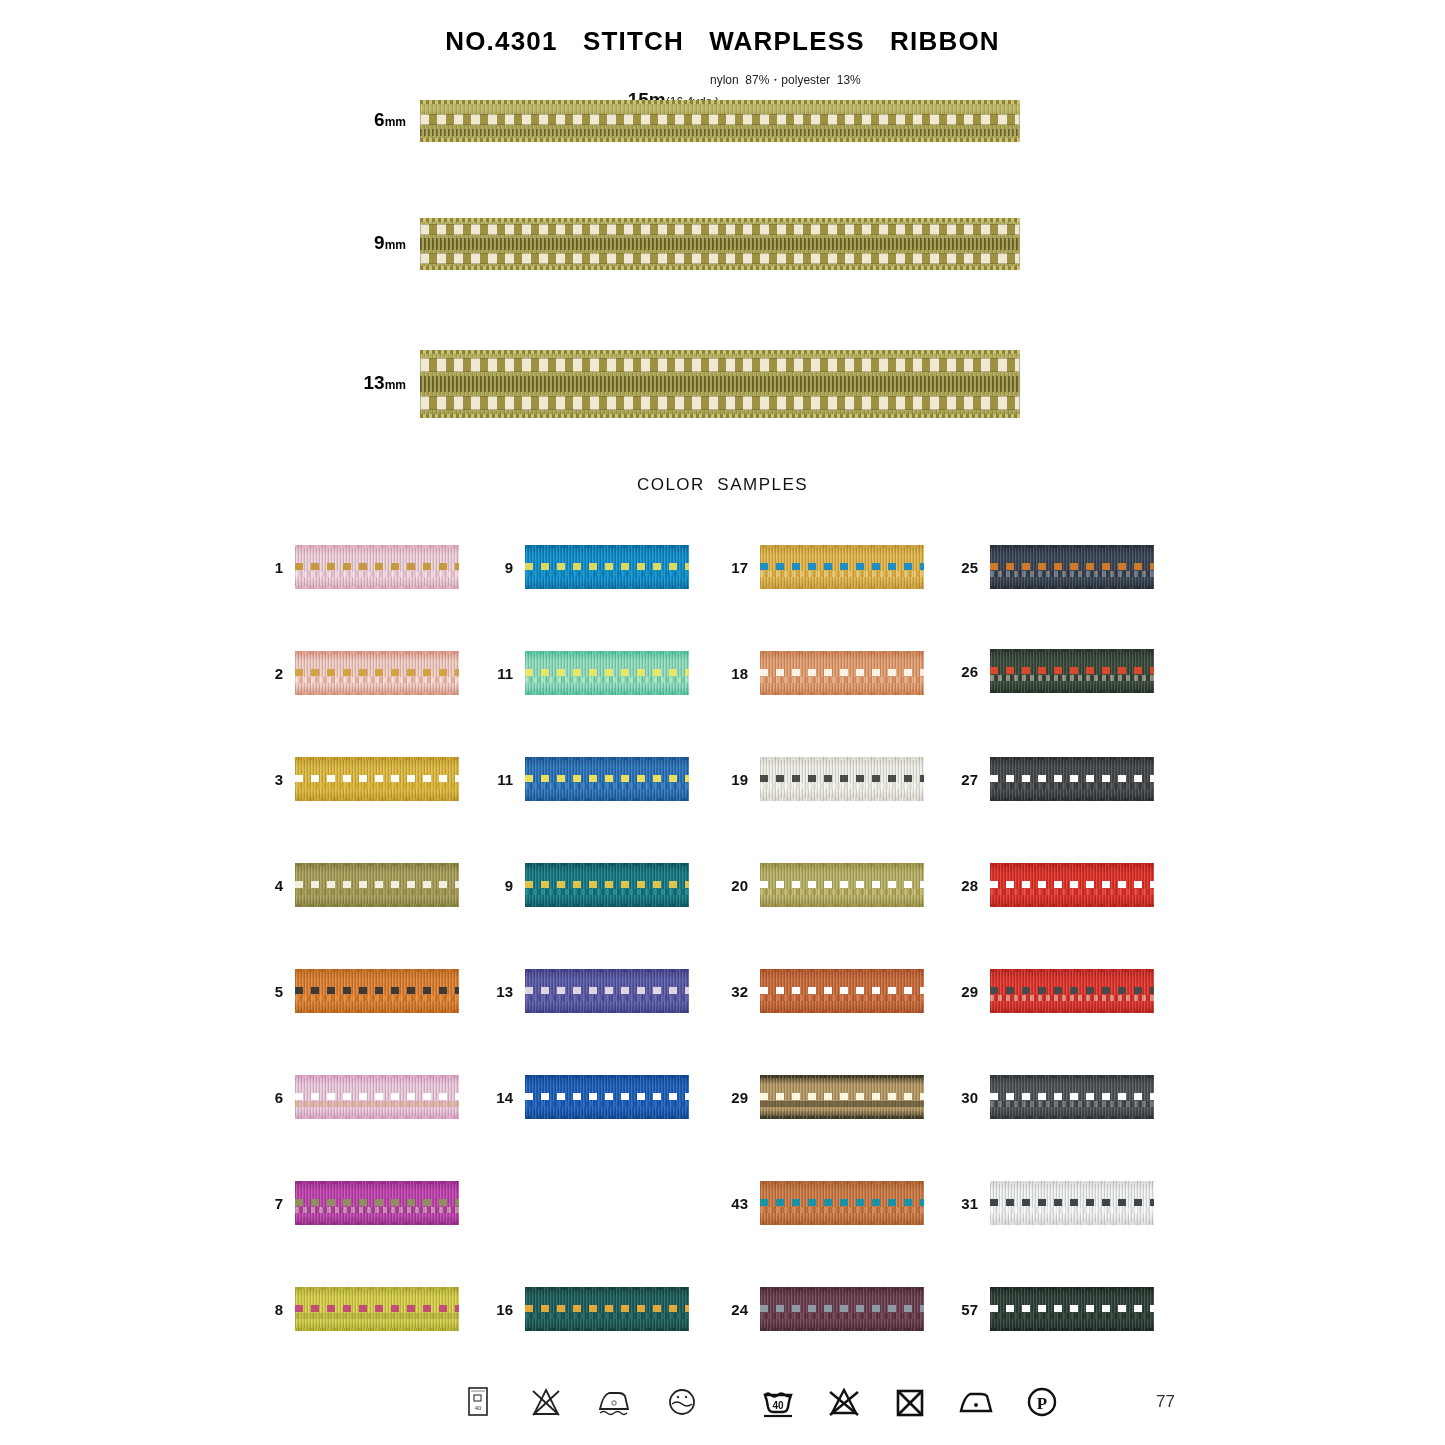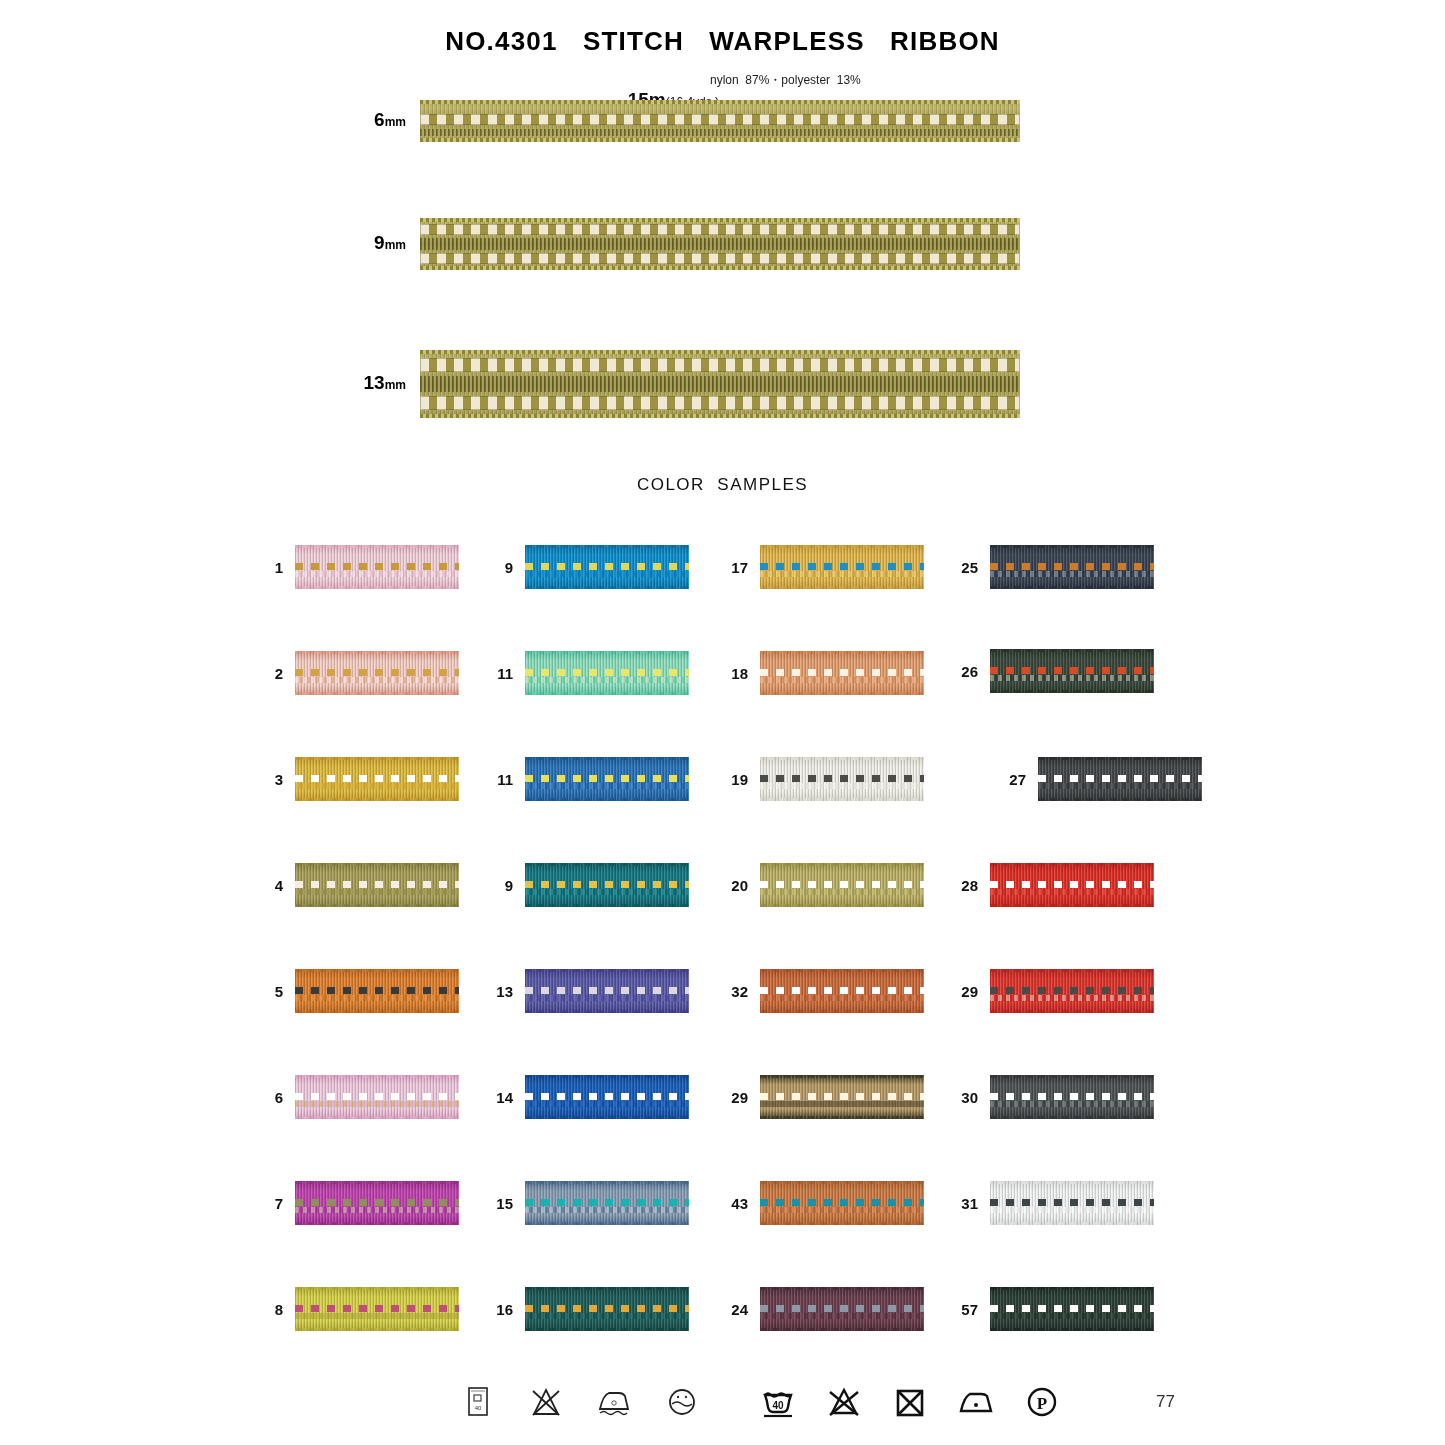--- a/index.html
+++ b/index.html
@@ -419,31 +419,20 @@
       <div class="swatch-num">14</div>
       <div class="swatch-ribbon">
         <div class="sw-body" style="background: linear-gradient(rgb(20, 73, 154) 0%, rgb(26, 95, 186) 22%, rgb(26, 95, 186) 50%, rgb(26, 95, 186) 78%, rgb(20, 73, 154) 100%);"></div>
         <div class="sw-weave"></div>
         <div class="sw-edge top" style="background: repeating-linear-gradient(90deg, rgb(20, 73, 154) 0px, rgb(20, 73, 154) 2px, transparent 2px, transparent 4px);"></div>
         <div class="sw-edge bot" style="background: repeating-linear-gradient(90deg, rgb(20, 73, 154) 0px, rgb(20, 73, 154) 2px, transparent 2px, transparent 4px);"></div>
         <div class="sw-stitch" style="top: 26px; height: 6px; opacity: 0.55; background: repeating-linear-gradient(90deg, rgb(42, 113, 200) 0px, rgb(42, 113, 200) 4px, rgb(20, 73, 154) 4px, rgb(20, 73, 154) 8px);"></div>
         <div class="sw-stitch" style="top: 18px; height: 7px; background: repeating-linear-gradient(90deg, rgb(255, 255, 255) 0px, rgb(255, 255, 255) 8px, rgba(0, 0, 0, 0) 8px, rgba(0, 0, 0, 0) 16px);"></div>
       </div>
     </div>
-    <div class="swatch-cell" style="left: 487px; top: 636px;">
-      <div class="swatch-num">15</div>
-      <div class="swatch-ribbon">
-        <div class="sw-body" style="background: linear-gradient(rgb(74, 109, 147) 0%, rgb(138, 159, 180) 22%, rgb(138, 159, 180) 50%, rgb(138, 159, 180) 78%, rgb(74, 109, 147) 100%);"></div>
-        <div class="sw-weave"></div>
-        <div class="sw-edge top" style="background: repeating-linear-gradient(90deg, rgb(74, 109, 147) 0px, rgb(74, 109, 147) 2px, transparent 2px, transparent 4px);"></div>
-        <div class="sw-edge bot" style="background: repeating-linear-gradient(90deg, rgb(74, 109, 147) 0px, rgb(74, 109, 147) 2px, transparent 2px, transparent 4px);"></div>
-        <div class="sw-stitch" style="top: 26px; height: 6px; opacity: 0.55; background: repeating-linear-gradient(90deg, rgb(195, 206, 216) 0px, rgb(195, 206, 216) 4px, rgb(74, 109, 147) 4px, rgb(74, 109, 147) 8px);"></div>
-        <div class="sw-stitch" style="top: 18px; height: 7px; background: repeating-linear-gradient(90deg, rgb(20, 181, 176) 0px, rgb(20, 181, 176) 8px, rgba(0, 0, 0, 0) 8px, rgba(0, 0, 0, 0) 16px);"></div>
-      </div>
-    </div>
     <div class="swatch-cell" style="left: 487px; top: 742px;">
       <div class="swatch-num">16</div>
       <div class="swatch-ribbon">
         <div class="sw-body" style="background: linear-gradient(rgb(21, 71, 68) 0%, rgb(29, 95, 92) 22%, rgb(29, 95, 92) 50%, rgb(29, 95, 92) 78%, rgb(21, 71, 68) 100%);"></div>
         <div class="sw-weave"></div>
         <div class="sw-edge top" style="background: repeating-linear-gradient(90deg, rgb(21, 71, 68) 0px, rgb(21, 71, 68) 2px, transparent 2px, transparent 4px);"></div>
         <div class="sw-edge bot" style="background: repeating-linear-gradient(90deg, rgb(21, 71, 68) 0px, rgb(21, 71, 68) 2px, transparent 2px, transparent 4px);"></div>
         <div class="sw-stitch" style="top: 26px; height: 6px; opacity: 0.55; background: repeating-linear-gradient(90deg, rgb(42, 116, 113) 0px, rgb(42, 116, 113) 4px, rgb(21, 71, 68) 4px, rgb(21, 71, 68) 8px);"></div>
         <div class="sw-stitch" style="top: 18px; height: 7px; background: repeating-linear-gradient(90deg, rgb(224, 169, 58) 0px, rgb(224, 169, 58) 8px, rgba(0, 0, 0, 0) 8px, rgba(0, 0, 0, 0) 16px);"></div>
       </div>
@@ -551,21 +540,21 @@
       <div class="swatch-num">26</div>
       <div class="swatch-ribbon">
         <div class="sw-body" style="background: linear-gradient(rgb(39, 52, 42) 0%, rgb(58, 74, 60) 22%, rgb(58, 74, 60) 50%, rgb(58, 74, 60) 78%, rgb(39, 52, 42) 100%);"></div>
         <div class="sw-weave"></div>
         <div class="sw-edge top" style="background: repeating-linear-gradient(90deg, rgb(39, 52, 42) 0px, rgb(39, 52, 42) 2px, transparent 2px, transparent 4px);"></div>
         <div class="sw-edge bot" style="background: repeating-linear-gradient(90deg, rgb(39, 52, 42) 0px, rgb(39, 52, 42) 2px, transparent 2px, transparent 4px);"></div>
         <div class="sw-stitch" style="top: 26px; height: 6px; opacity: 0.55; background: repeating-linear-gradient(90deg, rgb(207, 201, 182) 0px, rgb(207, 201, 182) 4px, rgb(39, 52, 42) 4px, rgb(39, 52, 42) 8px);"></div>
         <div class="sw-stitch" style="top: 18px; height: 7px; background: repeating-linear-gradient(90deg, rgb(217, 74, 42) 0px, rgb(217, 74, 42) 8px, rgba(0, 0, 0, 0) 8px, rgba(0, 0, 0, 0) 16px);"></div>
       </div>
     </div>
-    <div class="swatch-cell" style="left: 1000px; top: 212px; text-decoration: underline;">
+    <div class="swatch-cell" style="left: 952px; top: 212px; text-decoration: underline;">
       <div class="swatch-num">27</div>
       <div class="swatch-ribbon">
         <div class="sw-body" style="background: linear-gradient(rgb(46, 49, 51) 0%, rgb(68, 72, 74) 22%, rgb(68, 72, 74) 50%, rgb(68, 72, 74) 78%, rgb(46, 49, 51) 100%);"></div>
         <div class="sw-weave"></div>
         <div class="sw-edge top" style="background: repeating-linear-gradient(90deg, rgb(46, 49, 51) 0px, rgb(46, 49, 51) 2px, transparent 2px, transparent 4px);"></div>
         <div class="sw-edge bot" style="background: repeating-linear-gradient(90deg, rgb(46, 49, 51) 0px, rgb(46, 49, 51) 2px, transparent 2px, transparent 4px);"></div>
         <div class="sw-stitch" style="top: 26px; height: 6px; opacity: 0.55; background: repeating-linear-gradient(90deg, rgb(91, 96, 99) 0px, rgb(91, 96, 99) 4px, rgb(46, 49, 51) 4px, rgb(46, 49, 51) 8px);"></div>
         <div class="sw-stitch" style="top: 18px; height: 7px; background: repeating-linear-gradient(90deg, rgb(255, 255, 255) 0px, rgb(255, 255, 255) 8px, rgba(0, 0, 0, 0) 8px, rgba(0, 0, 0, 0) 16px);"></div>
       </div>
     </div>

